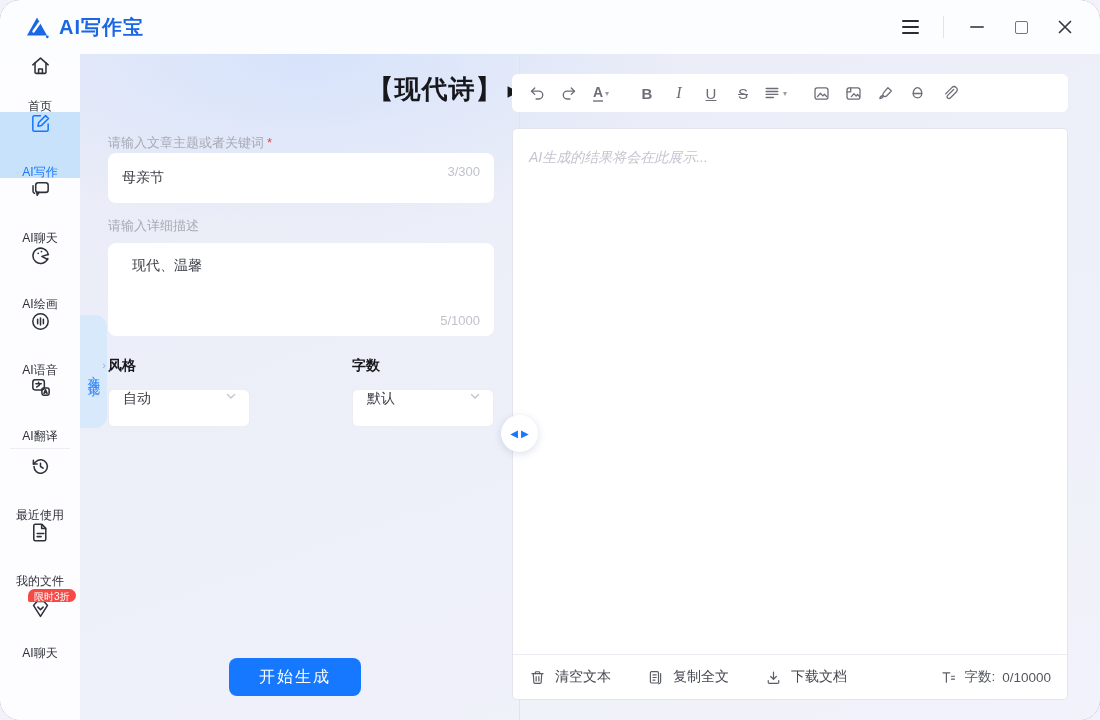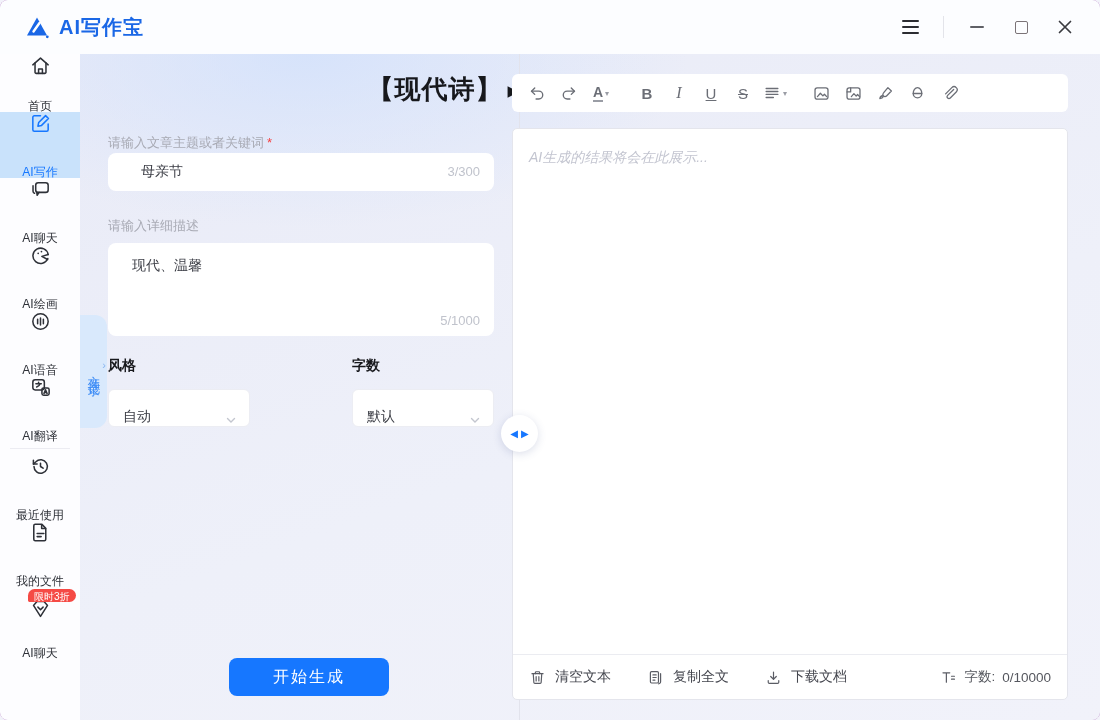--- a/index.html
+++ b/index.html
@@ -3,21 +3,21 @@
 <meta charset="utf-8">
 <style>
   * { margin:0; padding:0; box-sizing:border-box; }
   html,body { width:1100px; height:720px; }
   body {
     font-family:"Liberation Sans","DejaVu Sans",sans-serif;
     background:#f2f3fa; overflow:hidden; position:relative;
     width:1100px; height:720px;
   }
   .window {
-    position:absolute; inset:0; border-radius:8px; overflow:hidden;
+    position:absolute; inset:0; border-radius:20px; overflow:hidden;
     box-shadow:inset 0 0 0 1px #d5d6de; background:#a21caf;
   }
   
   .topbar {
     position:absolute; left:0; top:0; width:1100px; height:54px;
     background:#fcfdff; display:flex; align-items:center; z-index:5;
   }
   .logo-wrap { display:flex; align-items:center; gap:9px; padding-left:24px; }
   .logo-title { font-size:20px; font-weight:800; color:#1a67e6; letter-spacing:1px; }
   .win-controls { margin-left:auto; display:flex; align-items:center; gap:14px; padding-right:20px; }
@@ -79,26 +79,26 @@
   }
   .field input, .field textarea {
     border:none; outline:none; background:transparent; width:100%; height:100%;
     font-family:inherit; font-size:14px; color:#3b3d45; resize:none;
   }
   .field input { padding:0 64px 0 14px; }
   .field textarea { padding:12px 24px; line-height:1.5; }
   .counter { position:absolute; font-size:13px; color:#c0c3cc; }
   .select-box {
     position:absolute; width:142px; height:38px; background:#fff; border:1px solid #ecedf3;
-    border-radius:6px; display:flex; align-items:flex-end; padding:0 12px 0 14px;
+    border-radius:6px; display:flex; align-items:flex-start; padding:0 12px 0 14px;
     font-size:14px; color:#3b3d45; cursor:pointer;
   }
   .select-box .chev { margin-left:auto; display:flex; }
   .gen-btn {
-    position:absolute; left:149px; top:604px; width:160px; height:38px;
+    position:absolute; left:149px; top:604px; width:132px; height:38px;
     background:#1677ff; color:#fff; font-size:16px; border:none; border-radius:8px;
     cursor:pointer; font-family:Liberation Sans, sans-serif; letter-spacing:2px;
   }
   
   .split-knob {
     position:absolute; left:421px; top:361px; width:37px; height:37px; border-radius:50%;
     background:#fff; box-shadow:0 2px 8px rgba(60,80,140,.18);
     display:flex; align-items:center; justify-content:center; gap:3px; cursor:col-resize; z-index:3;
   }
   .split-knob span { color:#1677ff; font-size:10px; line-height:1; }
@@ -286,21 +286,21 @@
     </div>
 
     <div class="pane-left">
       <div class="doc-title">
         <span>【现代诗】</span><span class="play">▶</span>
       </div>
 
       <div class="f-label" style="top:80px;text-align:right;">
         <span>请输入文章主题或者关键词</span><span class="req">*</span>
       </div>
-      <div class="field" style="left:28px; top:99px; width:386px; height:38px;padding-left:19px;">
+      <div class="field" style="left:28px; top:99px; width:386px; height:50px;">
         <input value="母亲节" style="">
         <span class="counter" style="right:14px; top:11px;">3/300</span>
       </div>
 
       <div class="f-label" style="top:163px;">请输入详细描述</div>
       <div class="field" style="left:28px; top:189px; width:386px; height:93px;">
         <textarea style="">现代、温馨</textarea>
         <span class="counter" style="right:14px; bottom:8px;">5/1000</span>
       </div>
 

